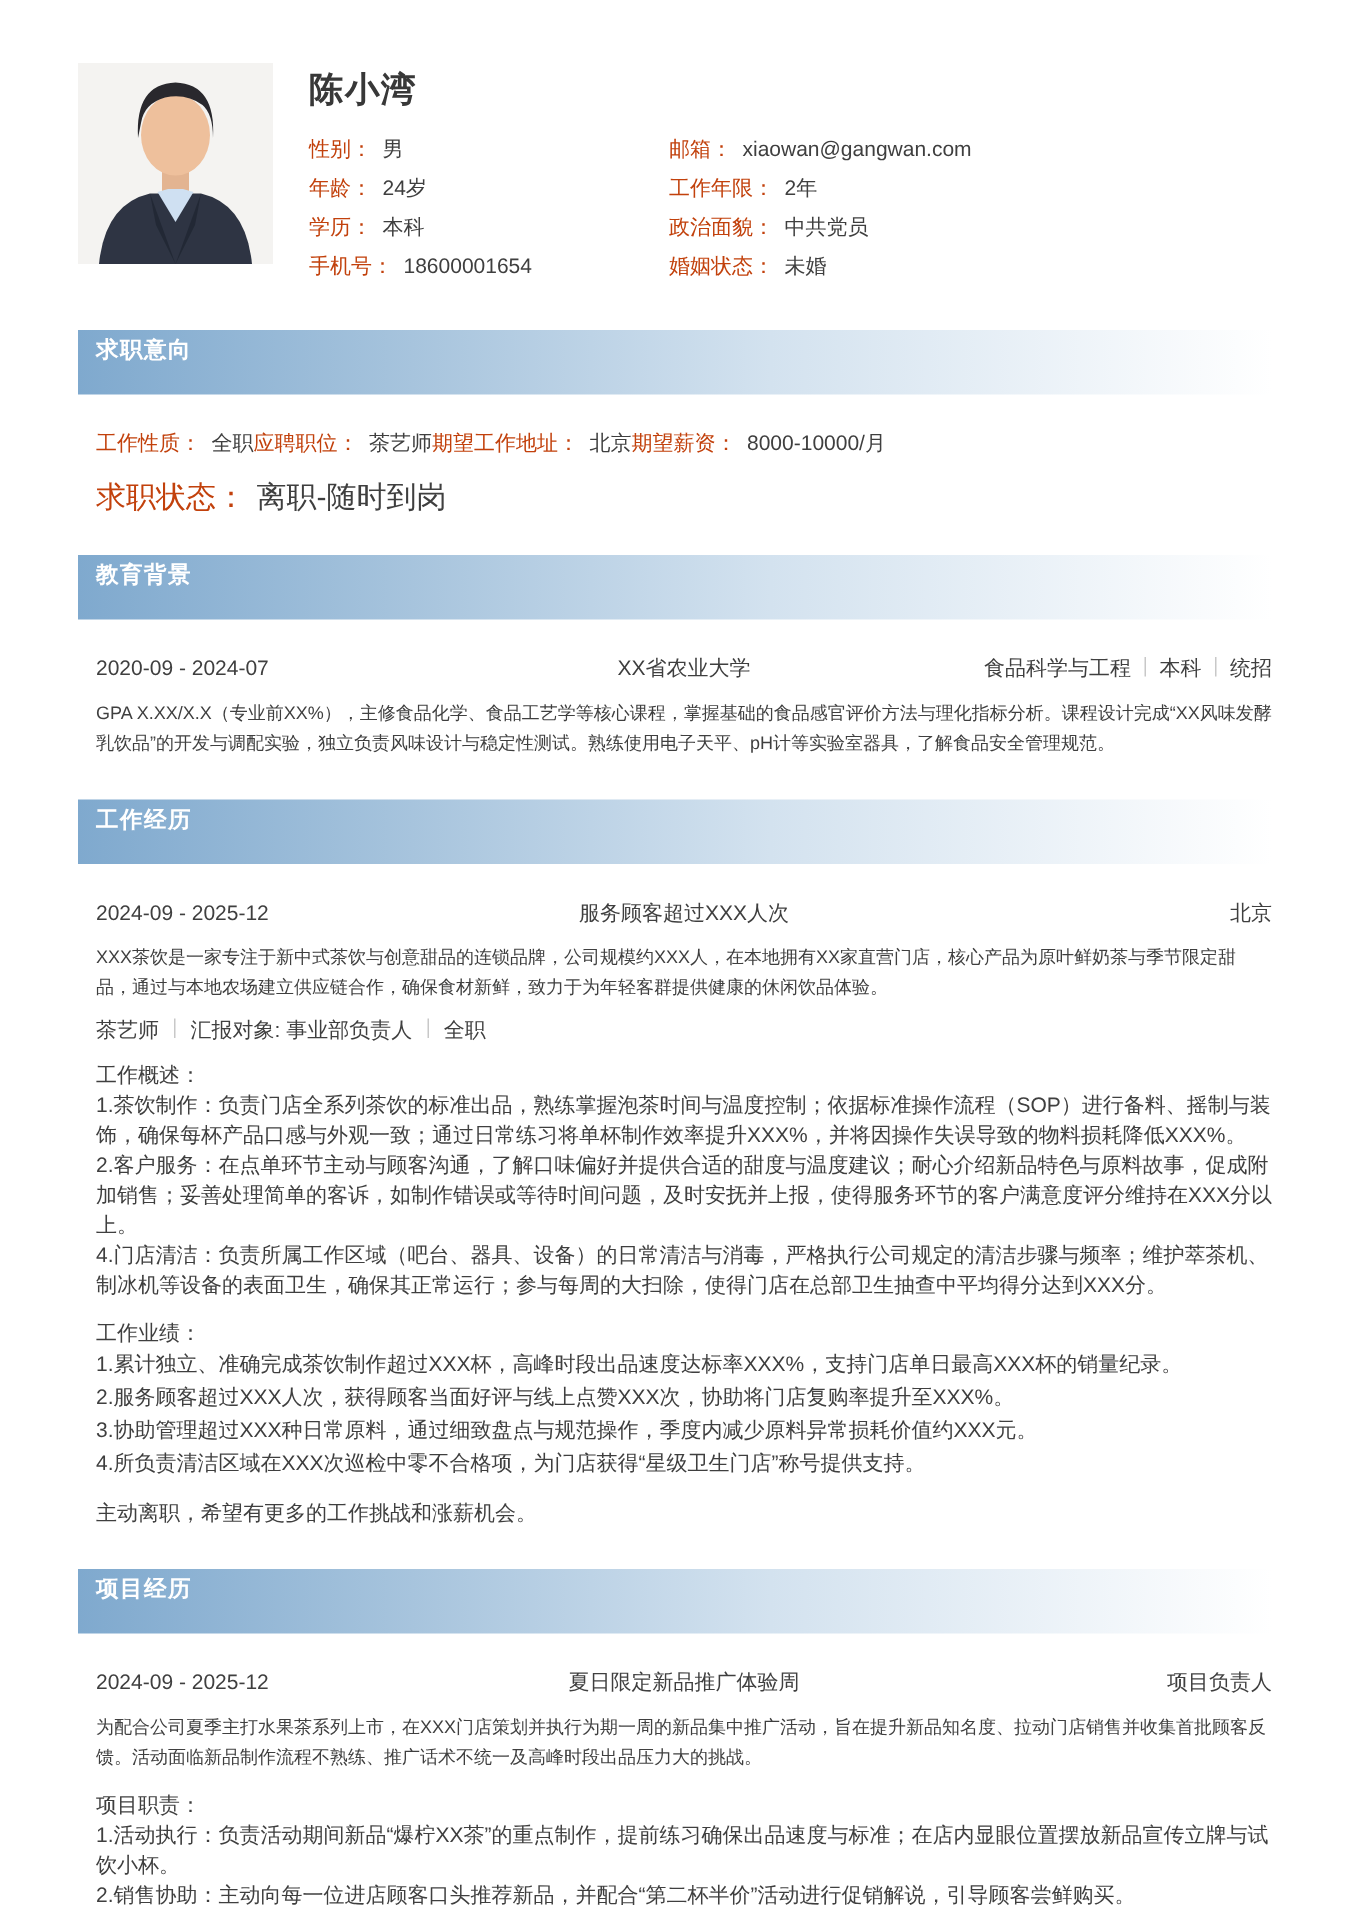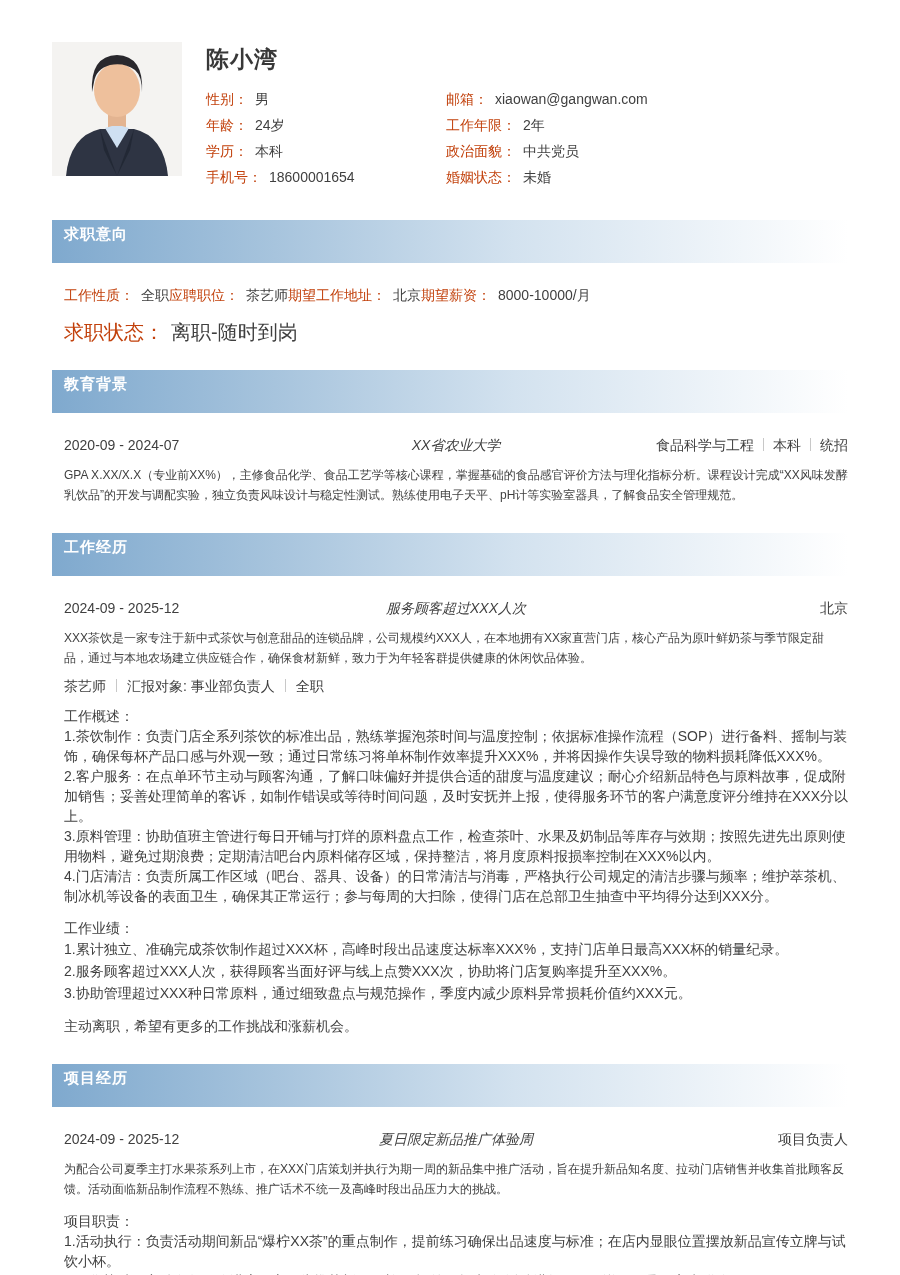--- a/index.html
+++ b/index.html
@@ -48,21 +48,21 @@
     font-size: 14px; line-height: 20px;
   }
   .intent-status { margin-top: 17px; font-size: 20px; line-height: 20px; }
 
   
   .meta-row {
     display: grid; grid-template-columns: 1fr auto 1fr;
     font-size: 14px; line-height: 20px; align-items: baseline;
   }
   .meta-left   { text-align: left; }
-  .meta-center { text-align: center; font-style: italic; }
+  .meta-center { text-align: center; }
   .meta-right  { text-align: right; }
 
   .para { margin: 10px 0 0 0; font-size: 12px; line-height: 20px; }
 
   .seg-line { margin-top: 8px; font-size: 14px; line-height: 20px; }
   .sep {
     display: inline-block; width: 1px; height: 13px;
     background: #c8c8c8; margin: 0 10px; vertical-align: -1px;
   }
   .meta-right .sep { margin: 0 9px; }
@@ -180,29 +180,29 @@
       </div>
       <p class="para">XXX茶饮是一家专注于新中式茶饮与创意甜品的连锁品牌，公司规模约XXX人，在本地拥有XX家直营门店，核心产品为原叶鲜奶茶与季节限定甜品，通过与本地农场建立供应链合作，确保食材新鲜，致力于为年轻客群提供健康的休闲饮品体验。</p>
       <div class="seg-line">
         <span>茶艺师</span><span class="sep"></span><span>汇报对象: 事业部负责人</span><span class="sep"></span><span>全职</span>
       </div>
 
       <div class="block">
         <div class="block-label">工作概述：</div>
         <div class="item">1.茶饮制作：负责门店全系列茶饮的标准出品，熟练掌握泡茶时间与温度控制；依据标准操作流程（SOP）进行备料、摇制与装饰，确保每杯产品口感与外观一致；通过日常练习将单杯制作效率提升XXX%，并将因操作失误导致的物料损耗降低XXX%。</div>
         <div class="item">2.客户服务：在点单环节主动与顾客沟通，了解口味偏好并提供合适的甜度与温度建议；耐心介绍新品特色与原料故事，促成附加销售；妥善处理简单的客诉，如制作错误或等待时间问题，及时安抚并上报，使得服务环节的客户满意度评分维持在XXX分以上。</div>
-        <div class="item">3.原料管理：协助值班主管进行每日开铺与打烊的原料盘点工作，检查茶叶、水果及奶制品等库存与效期；按照先进先出原则使用物料，避免过期浪费；定期清洁吧台内原料储存区域，保持整洁，将月度原料报损率控制在XXX%以内。</div>
         <div class="item">4.门店清洁：负责所属工作区域（吧台、器具、设备）的日常清洁与消毒，严格执行公司规定的清洁步骤与频率；维护萃茶机、制冰机等设备的表面卫生，确保其正常运行；参与每周的大扫除，使得门店在总部卫生抽查中平均得分达到XXX分。</div>
       </div>
 
       <div class="block ach">
         <div class="block-label">工作业绩：</div>
         <div class="item">1.累计独立、准确完成茶饮制作超过XXX杯，高峰时段出品速度达标率XXX%，支持门店单日最高XXX杯的销量纪录。</div>
         <div class="item">2.服务顾客超过XXX人次，获得顾客当面好评与线上点赞XXX次，协助将门店复购率提升至XXX%。</div>
         <div class="item">3.协助管理超过XXX种日常原料，通过细致盘点与规范操作，季度内减少原料异常损耗价值约XXX元。</div>
+        <div class="item">4.所负责清洁区域在XXX次巡检中零不合格项，为门店获得“星级卫生门店”称号提供支持。</div>
       </div>
 
       <div class="leave">主动离职，希望有更多的工作挑战和涨薪机会。</div>
     </div>
   </section>
 
   <section>
     <div class="sec-bar">
       <span>项目经历</span>
     </div>

